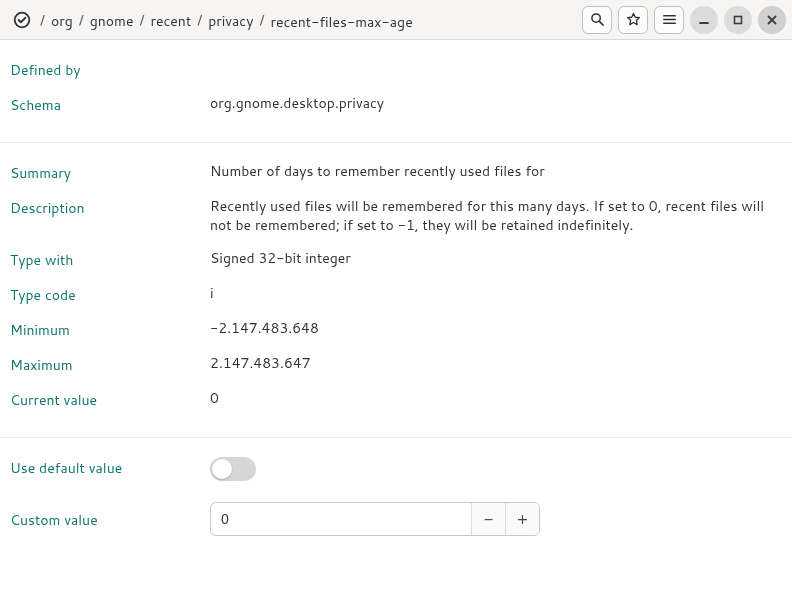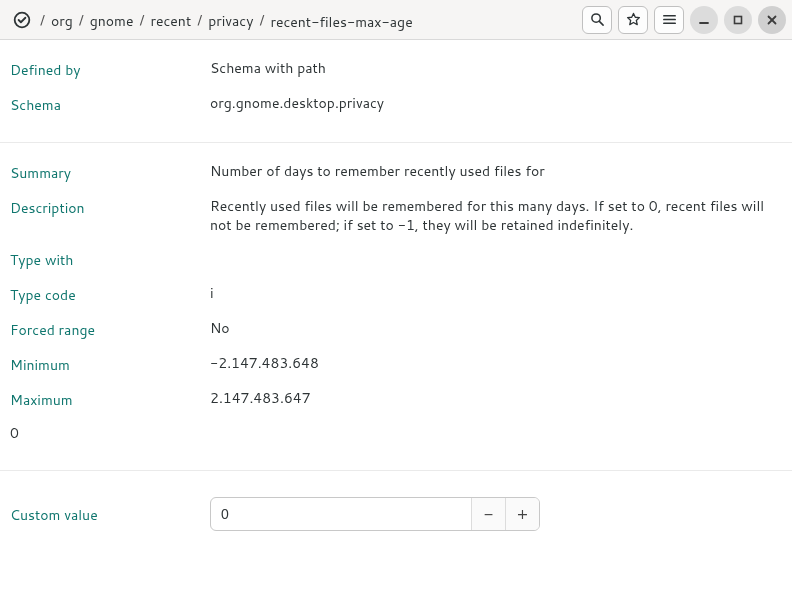--- a/index.html
+++ b/index.html
@@ -229,66 +229,71 @@
           <line x1="9.5" y1="2.5" x2="2.5" y2="9.5" stroke="#3d3d3d" stroke-width="1.8" stroke-linecap="round"></line>
         </svg>
     </div>
   </div>
 </div>
 
 <div class="content">
 
   <div class="row">
     <div class="label-col">Defined by</div>
-    <div class="value-col">Schema with path</div>
   </div>
   <div class="row">
     <div class="label-col">Schema</div>
     <div class="value-col">org.gnome.desktop.privacy</div>
   </div>
 
 </div>
 <hr class="section-sep">
 <div class="content">
 
   <div class="row">
     <div class="label-col">Summary</div>
     <div class="value-col">Number of days to remember recently used files for</div>
   </div>
   <div class="row">
     <div class="label-col">Description</div>
     <div class="value-col">Recently used files will be remembered for this many days. If set to 0, recent files will not be remembered; if set to -1, they will be retained indefinitely.</div>
   </div>
   <div class="row">
     <div class="label-col">Type with</div>
+    <div class="value-col">Signed 32-bit integer</div>
   </div>
   <div class="row">
     <div class="label-col">Type code</div>
     <div class="value-col">i</div>
   </div>
   <div class="row">
-    <div class="label-col">Forced range</div>
-    <div class="value-col">No</div>
-  </div>
-  <div class="row">
     <div class="label-col">Minimum</div>
     <div class="value-col">-2.147.483.648</div>
   </div>
   <div class="row">
     <div class="label-col">Maximum</div>
     <div class="value-col">2.147.483.647</div>
   </div>
   <div class="row">
+    <div class="label-col">Current value</div>
     <div class="value-col">0</div>
   </div>
 
 </div>
 <hr class="section-sep">
 <div class="content">
 
+  <div class="row">
+    <div class="label-col">Use default value</div>
+    <div class="value-col">
+      <div class="toggle">
+        <div class="toggle-knob"></div>
+      </div>
+    </div>
+  </div>
 
   <div class="row" style="padding-top:14px;">
     <div class="label-col" style="padding-top:8px;">Custom value</div>
     <div class="value-col">
       <div class="spin-wrap">
         <input class="spin-input" type="text" value="0" style="">
         <div class="spin-btn">
           <span>−</span>
         </div>
         <div class="spin-btn">

